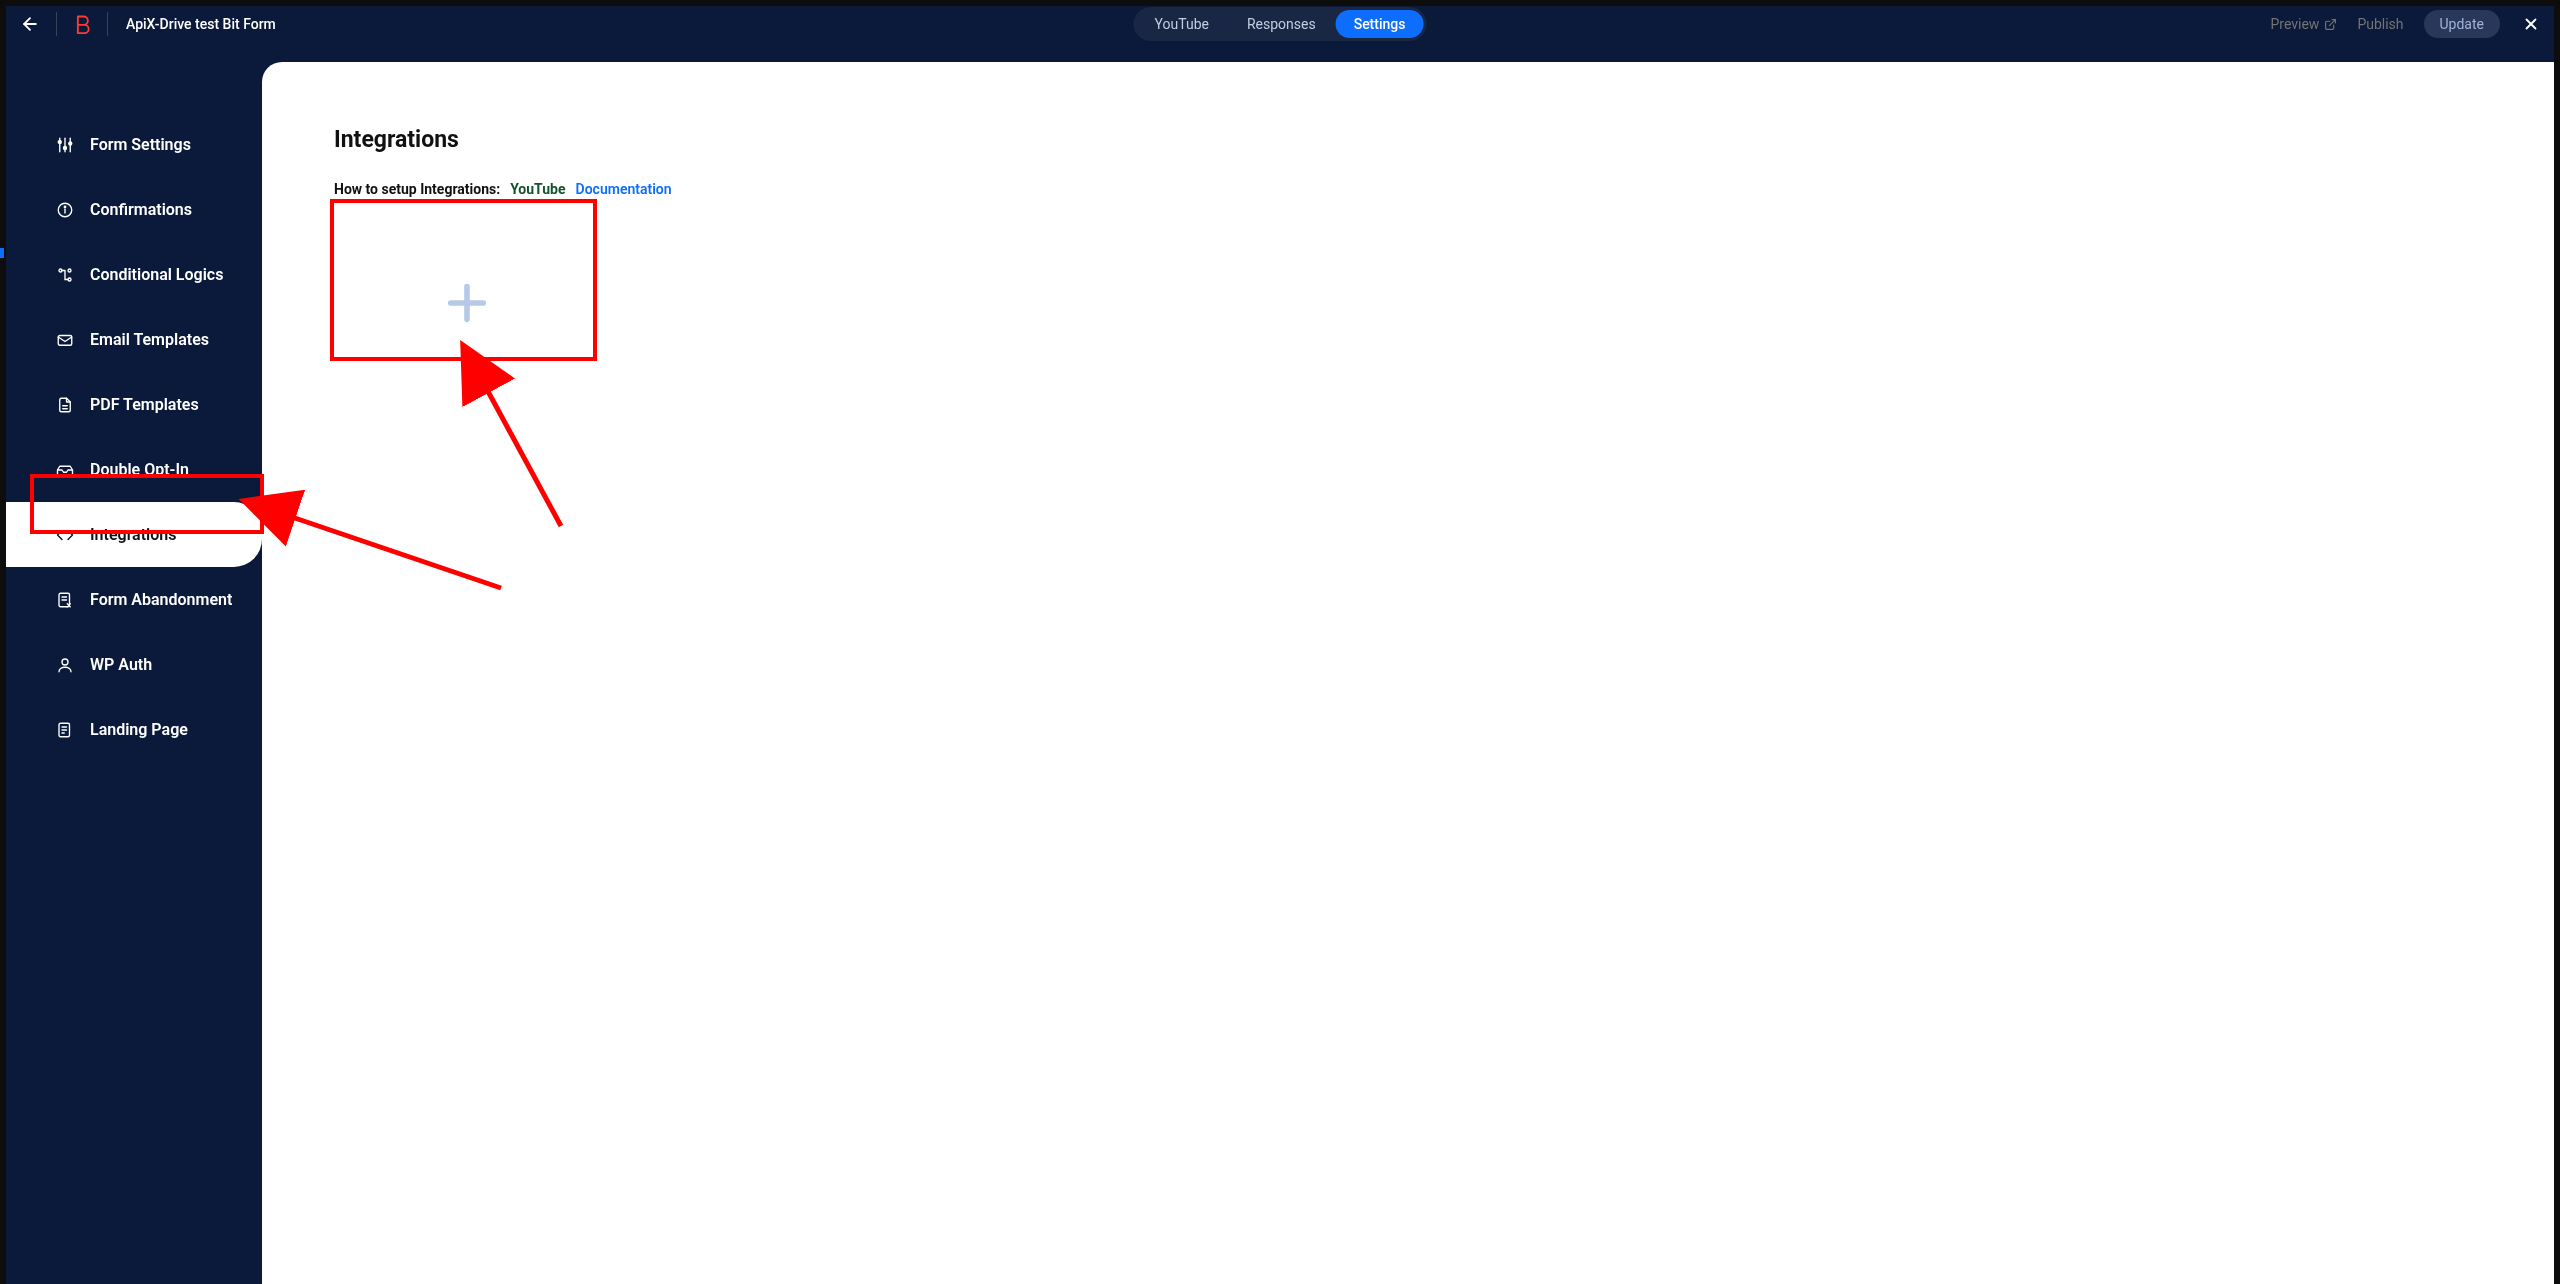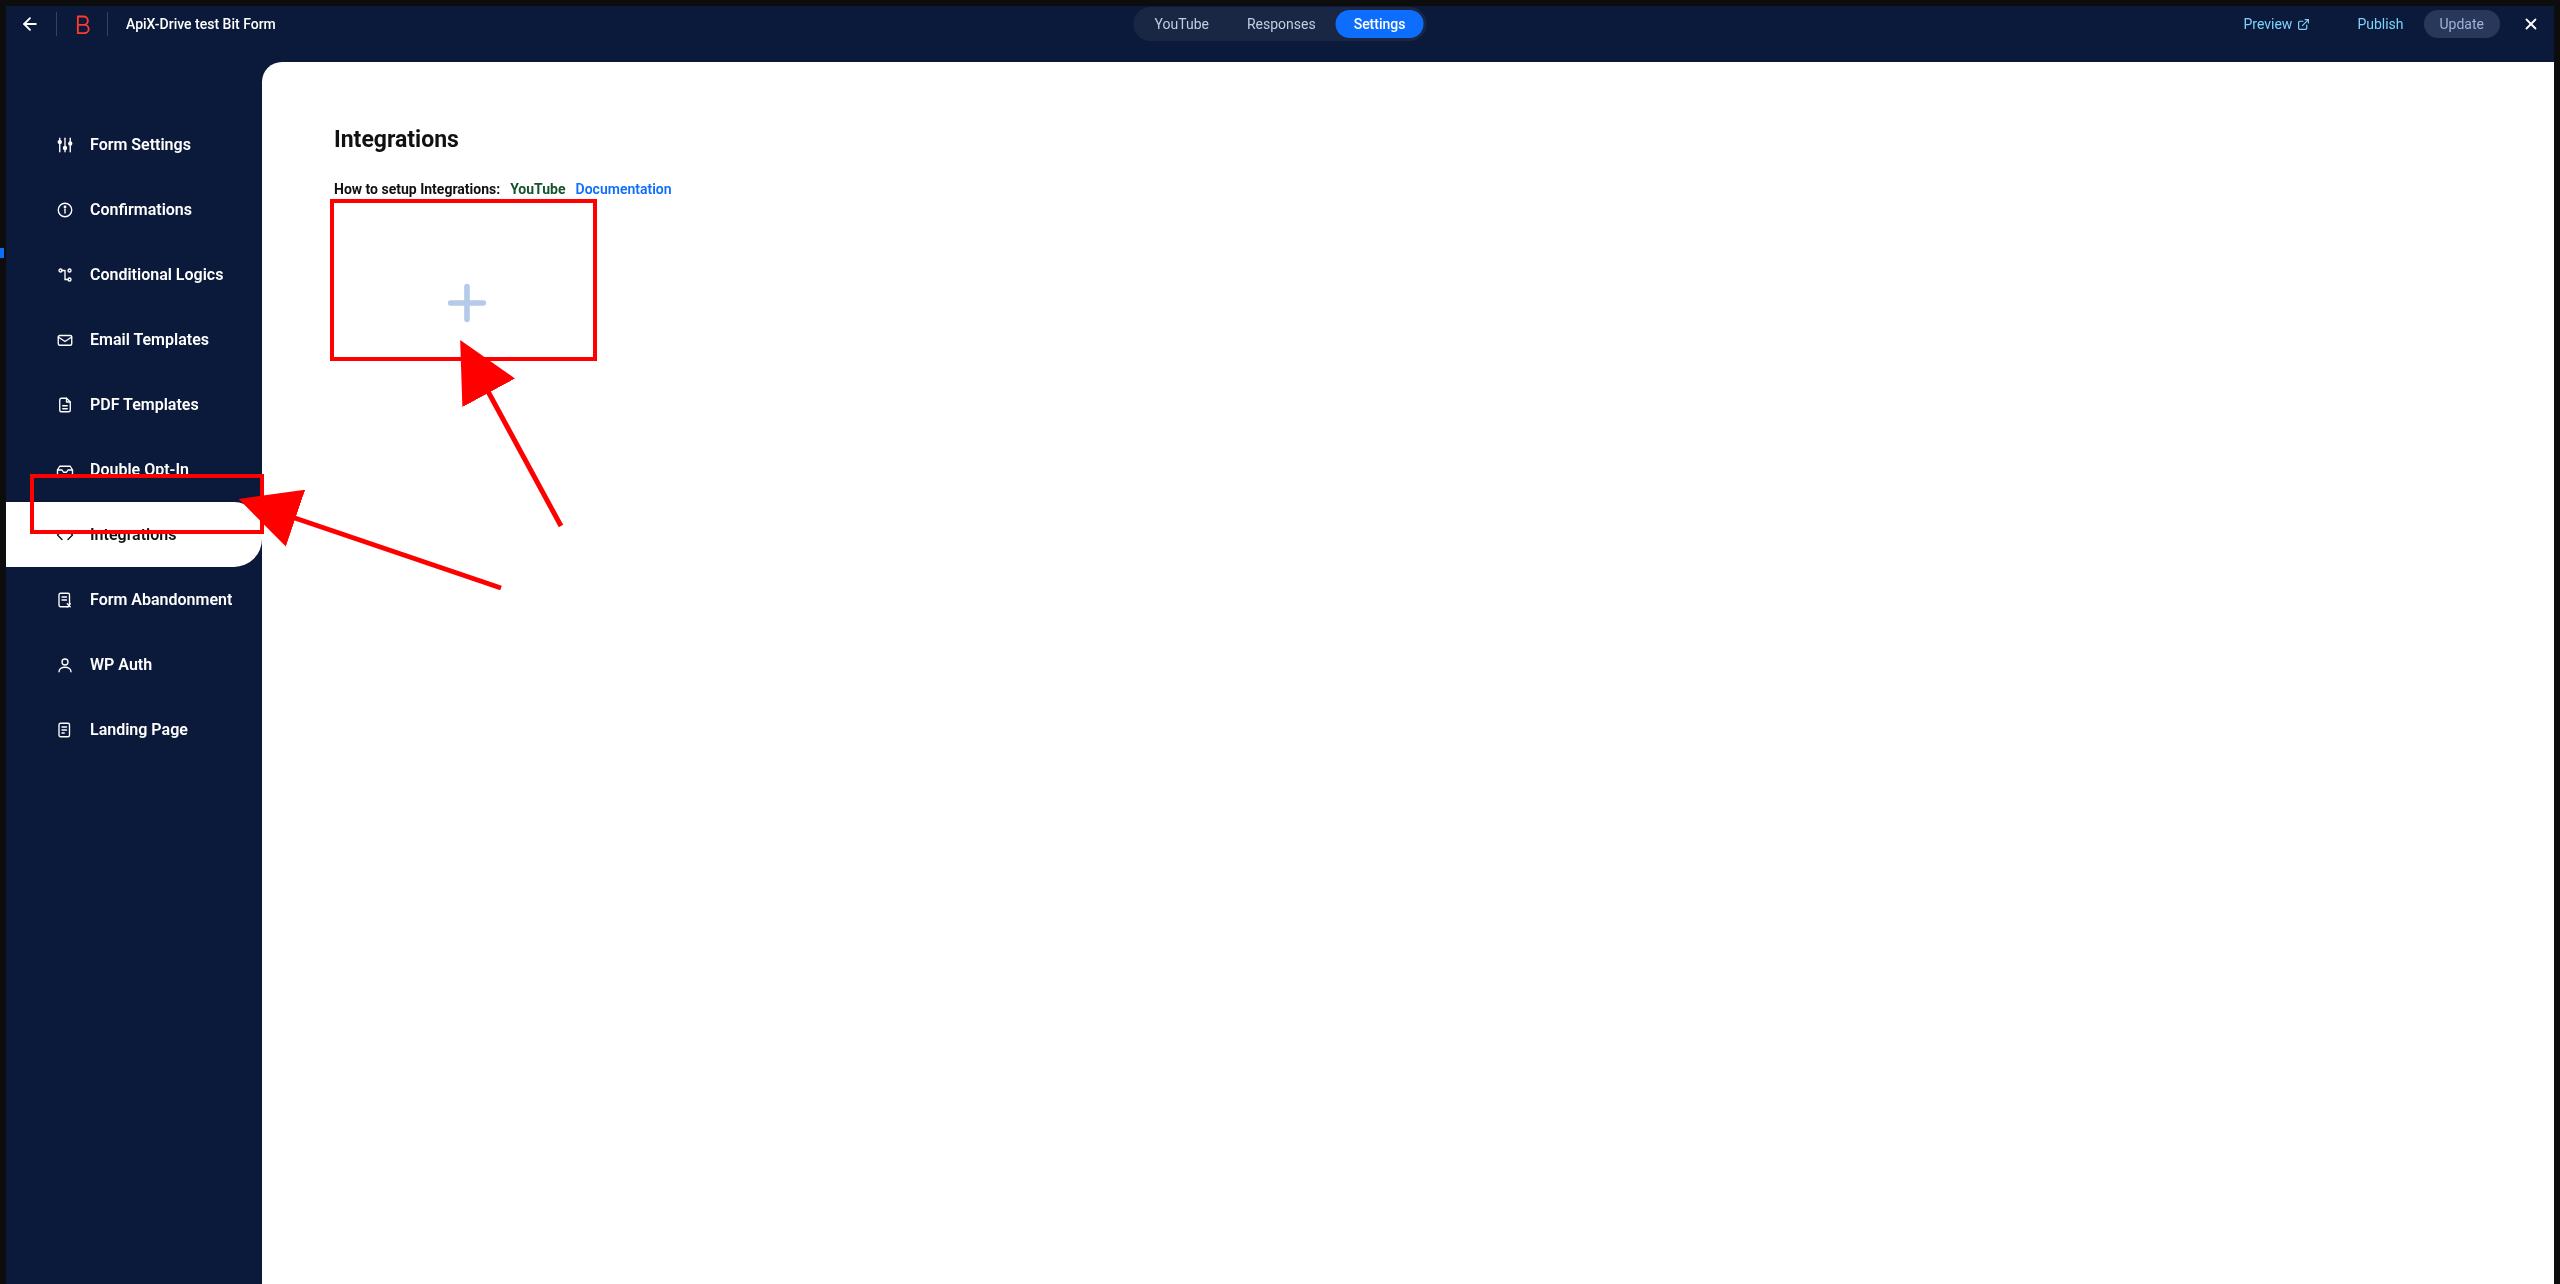--- a/index.html
+++ b/index.html
@@ -82,24 +82,24 @@
     color: #fff;
     font-weight: 500;
   }
   .topbar .right {
     margin-left: auto;
     display: flex;
     align-items: center;
     gap: 20px;
   }
   .topbar .right .link {
-    color: #7dd3fc;
-    font-size: 14px;
-    cursor: pointer;
-    display: flex; align-items: center; gap: 5px; margin-left: 27px;
+    color: #737373;
+    font-size: 14px;
+    cursor: pointer;
+    display: flex; align-items: center; gap: 5px;
   }
   .topbar .right .update-btn {
     background: #28375a;
     color: #9fb3d9;
     padding: 6px 16px;
     border-radius: 16px;
     font-size: 14px;
     cursor: pointer;
   }
   .topbar .right .close {

